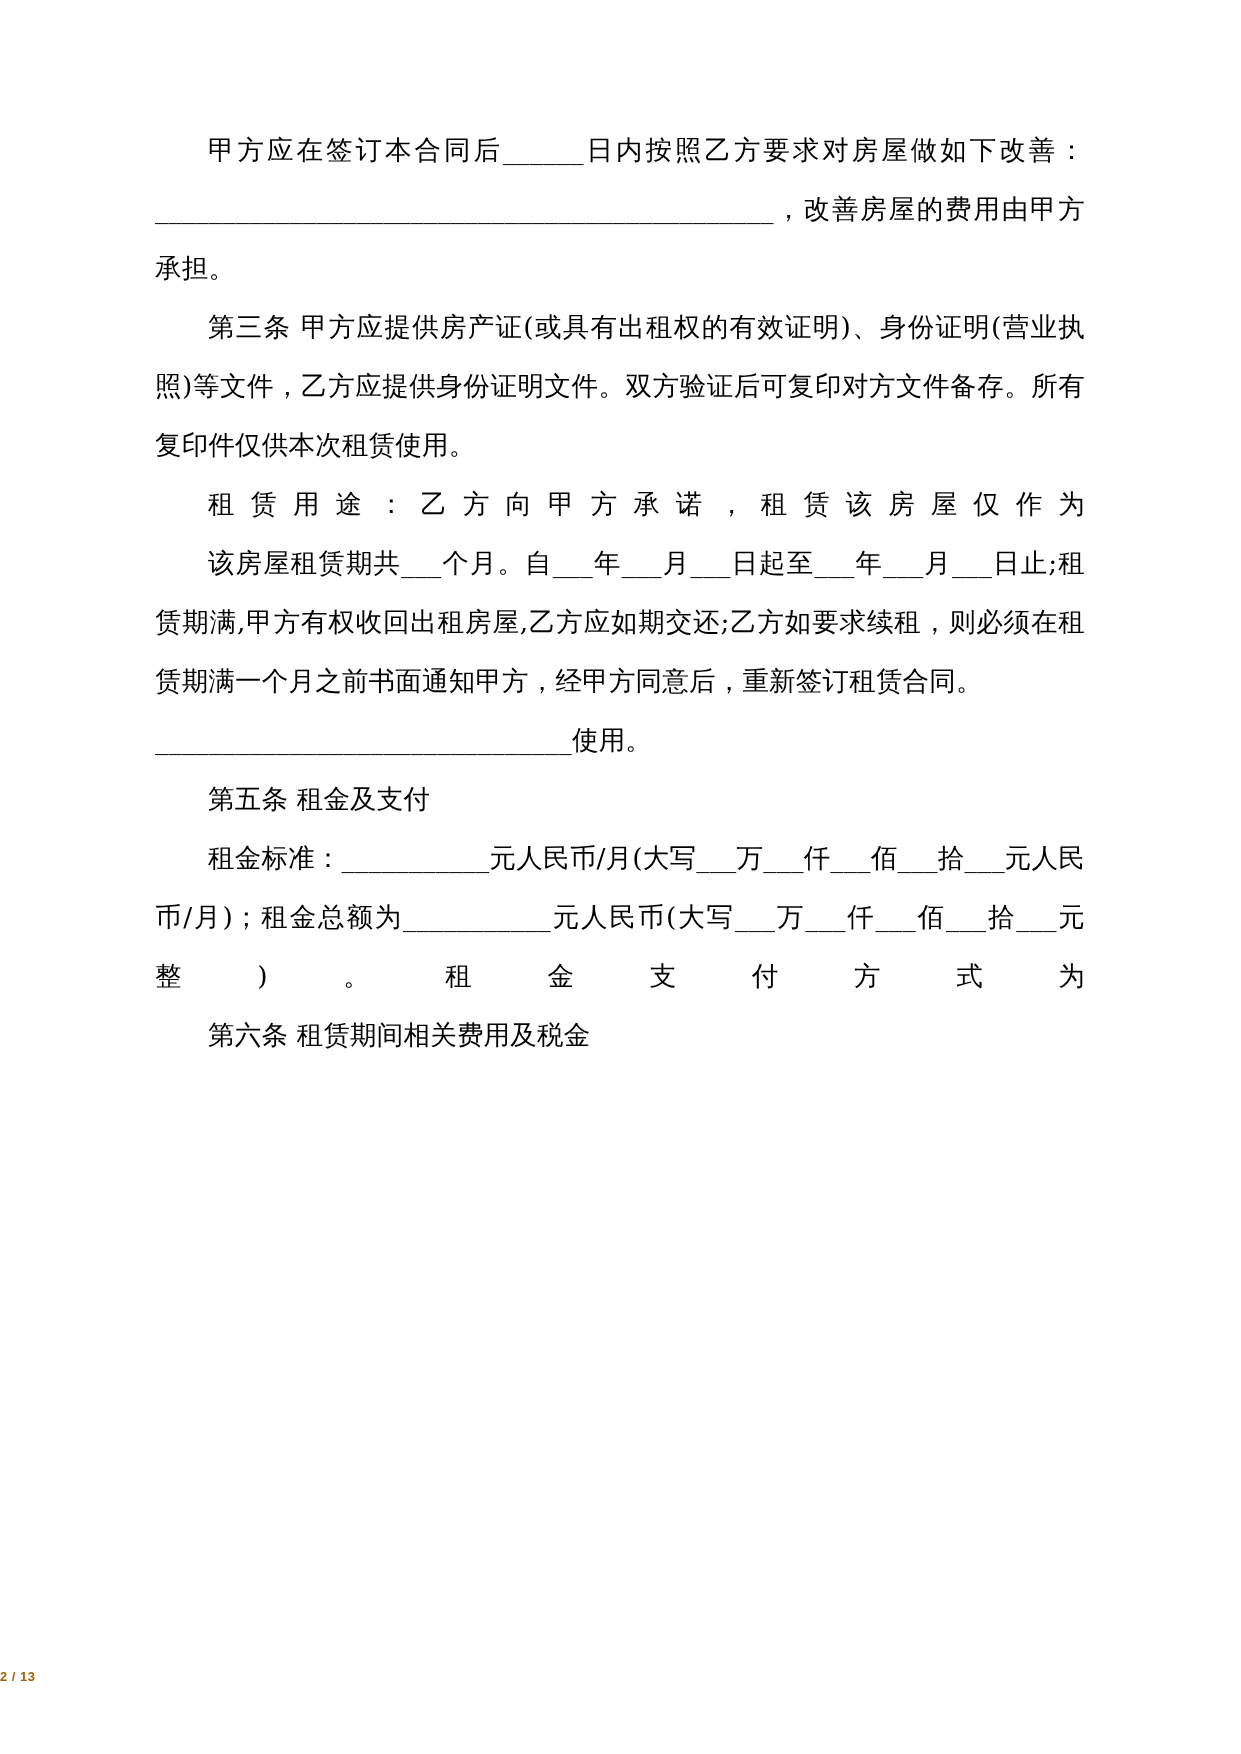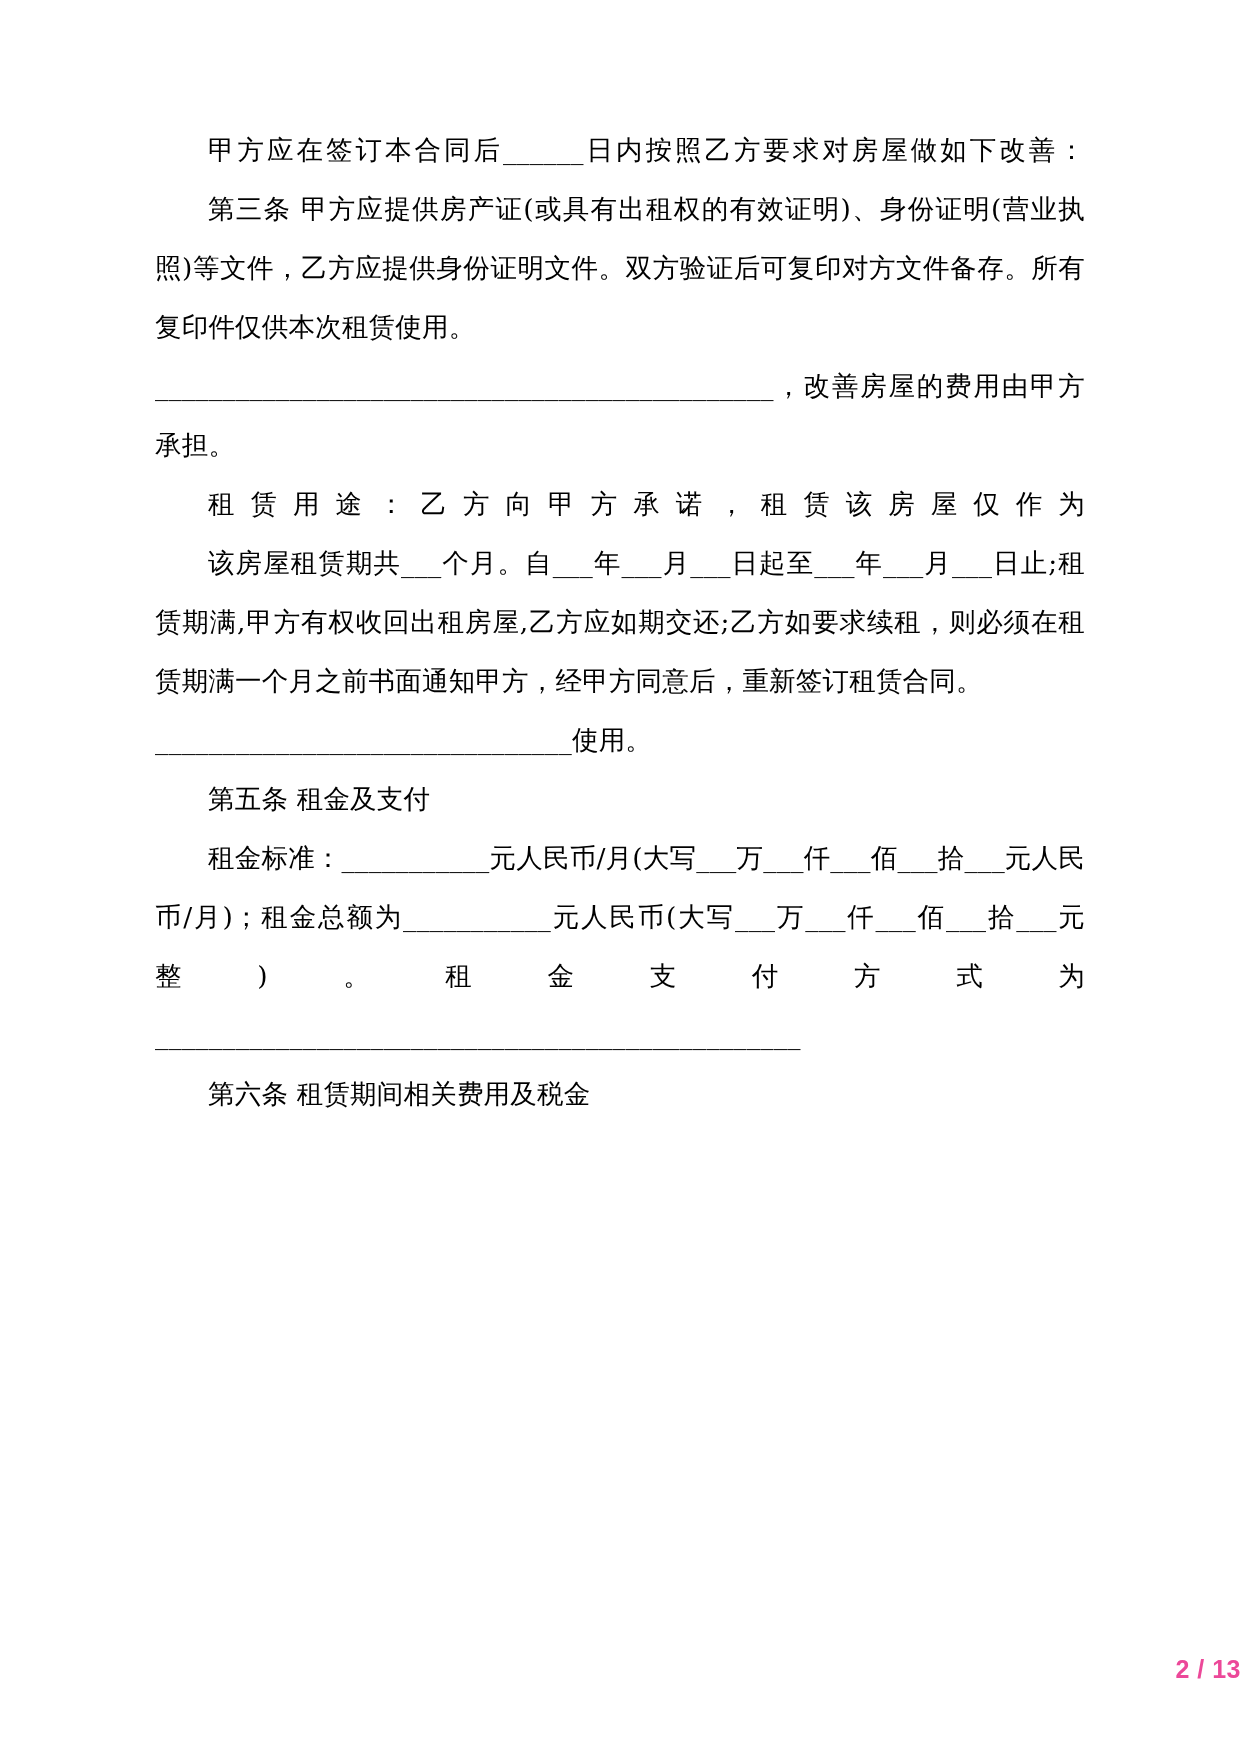--- a/index.html
+++ b/index.html
@@ -40,52 +40,51 @@
   }
   
   p.para.stretch-last {
     text-align-last: justify;
   }
   .footer {
     position: absolute;
     left: 0;
     right: 0;
     bottom: 70px;
-    text-align: right;
+    text-align: left;
     font-family: "Liberation Sans", sans-serif;
     font-weight: bold;
-    font-size: 25px;
-    color: #ec4899;
+    font-size: 13px;
+    color: #a16207;
     letter-spacing: 0.5px;
   }
 </style>
 </head>
 <body>
 
 <div class="page">
   <div class="doc-body">
 
     <p class="para indent stretch-last">甲方应在签订本合同后______日内按照乙方要求对房屋做如下改善：</p>
 
+    <p class="para">______________________________________________，改善房屋的费用由甲方承担。</p>
+
     <p class="para indent">第三条 甲方应提供房产证(或具有出租权的有效证明)、身份证明(营业执照)等文件，乙方应提供身份证明文件。双方验证后可复印对方文件备存。所有复印件仅供本次租赁使用。</p>
-
-    <p class="para">______________________________________________，改善房屋的费用由甲方承担。</p>
 
 
     <p class="para indent stretch-last">租赁用途：乙方向甲方承诺，租赁该房屋仅作为</p>
 
     <p class="para indent">该房屋租赁期共___个月。自___年___月___日起至___年___月___日止;租赁期满,甲方有权收回出租房屋,乙方应如期交还;乙方如要求续租，则必须在租赁期满一个月之前书面通知甲方，经甲方同意后，重新签订租赁合同。</p>
 
     <p class="para">_______________________________使用。</p>
 
     <p class="para indent">第五条 租金及支付</p>
 
     <p class="para indent stretch-last">租金标准：___________元人民币/月(大写___万___仟___佰___拾___元人民币/月)；租金总额为___________元人民币(大写___万___仟___佰___拾___元整)。租金支付方式为</p>
 
-    <p class="para">________________________________________________</p>
 
 
     <p class="para indent">第六条 租赁期间相关费用及税金</p>
 
 
   </div>
 
   <div class="footer">2 / 13</div>
 </div>
 

